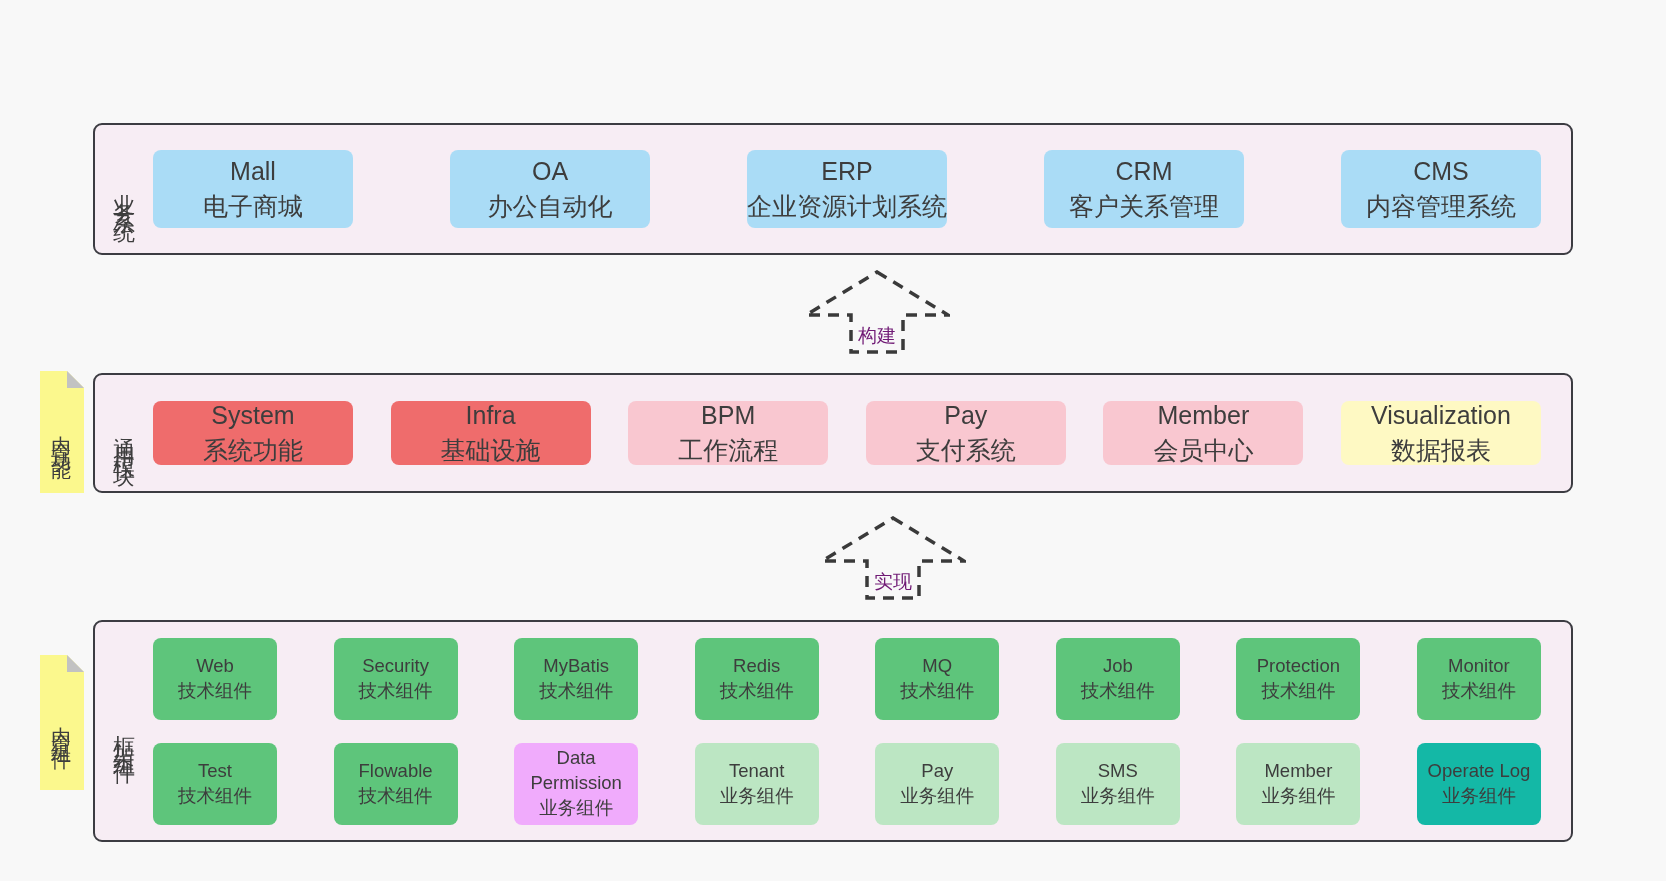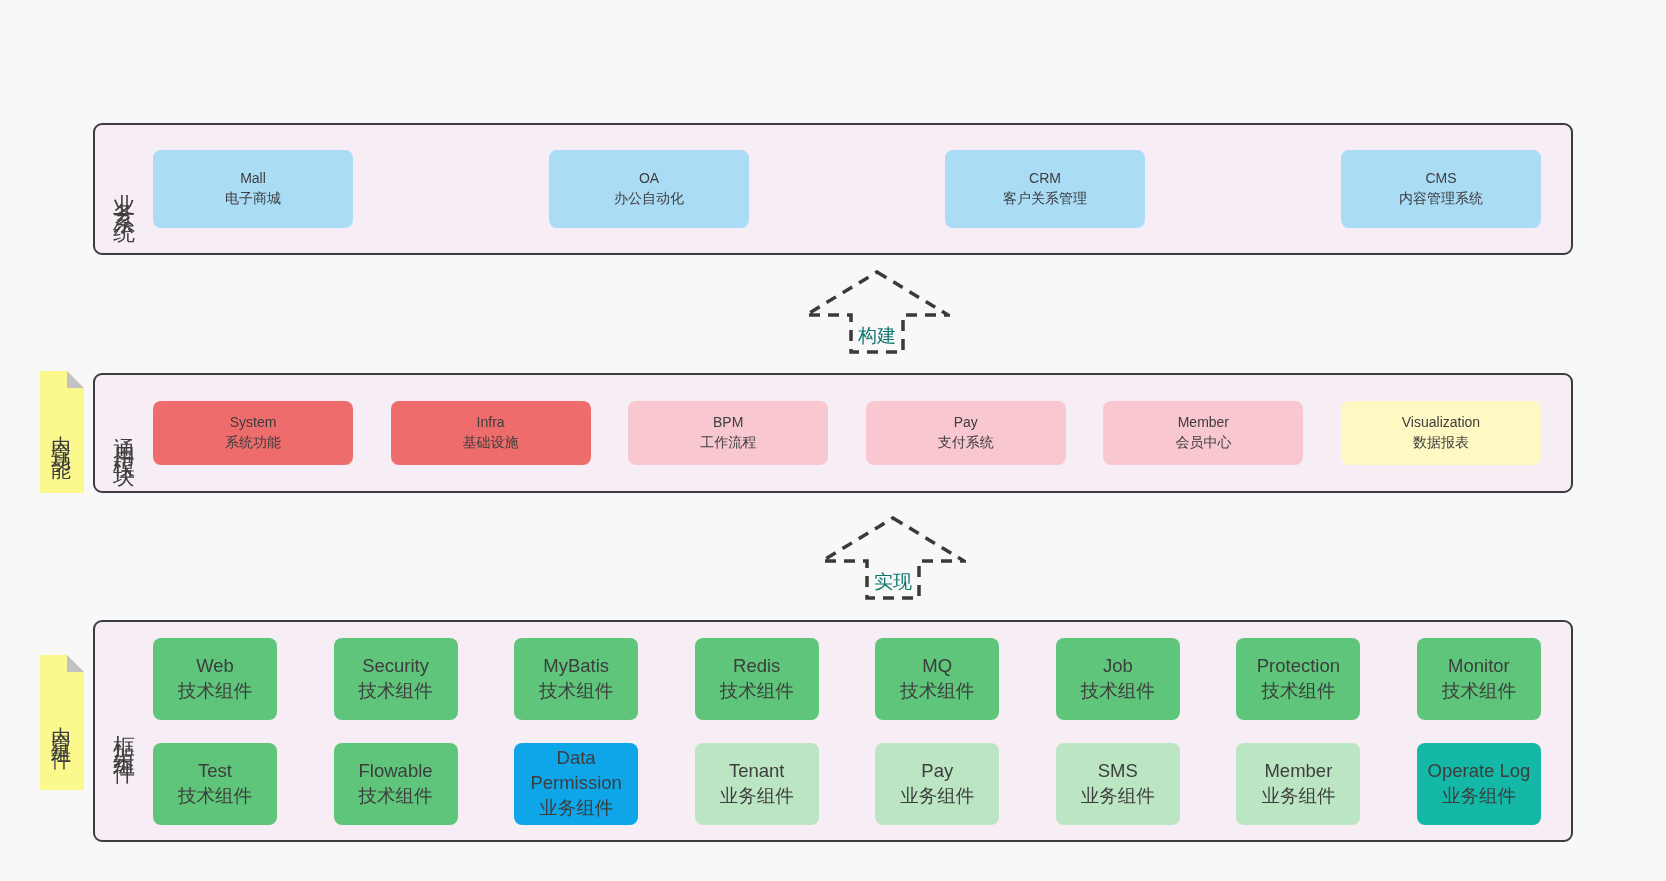--- a/index.html
+++ b/index.html
@@ -34,21 +34,21 @@
     flex:1;
     margin-right:30px;
     display:flex; flex-direction:column; justify-content:center;
     gap:23px;
   }
   .box-row { display:flex; justify-content:space-between; }
   .box {
     border-radius:8px;
     display:flex; flex-direction:column; align-items:center; justify-content:center;
     text-align:center;
-    font-size:14px; line-height:1.42;
+    font-size:25px; line-height:1.42;
     color:#3d3d3d;
   }
   .layer-business  .box { width:200px; height:78px; }
   .layer-modules   .box { width:200px; height:64px; }
   .layer-components .box { width:124px; height:82px; font-size:18.5px; line-height:1.35; }
   .box-title { white-space:pre-wrap; }
 
   .sticky {
     position:absolute;
     width:44px;
@@ -74,38 +74,42 @@
     fill:#f8f8f8;
     stroke:#3a3a3a;
     stroke-width:3.5;
     stroke-dasharray:11 8;
   }
   .arrow-label {
     position:absolute;
     left:50%; bottom:4px; transform:translateX(-50%);
     background:#f8f8f8;
     padding:1px 5px;
-    font-size:19px; color:#0f766e;
+    font-size:19px; color:#701a75;
     white-space:nowrap;
   }
 </style>
 </head>
 <body>
 
 <section class="layer layer-business">
   <div class="layer-label">业务系统</div>
   <div class="layer-content">
       <div class="box-row">
         <div class="box" style="background: rgb(170, 220, 246);">
           <div class="box-title">Mall</div>
           <div class="box-sub">电子商城</div>
         </div>
         <div class="box" style="background: rgb(170, 220, 246);">
           <div class="box-title">OA</div>
           <div class="box-sub">办公自动化</div>
+        </div>
+        <div class="box" style="background: rgb(170, 220, 246);">
+          <div class="box-title">ERP</div>
+          <div class="box-sub">企业资源计划系统</div>
         </div>
         <div class="box" style="background: rgb(170, 220, 246);">
           <div class="box-title">CRM</div>
           <div class="box-sub">客户关系管理</div>
         </div>
         <div class="box" style="background: rgb(170, 220, 246);">
           <div class="box-title">CMS</div>
           <div class="box-sub">内容管理系统</div>
         </div>
       </div>
@@ -211,21 +215,21 @@
       </div>
       <div class="box-row">
         <div class="box" style="background: rgb(94, 197, 123);">
           <div class="box-title">Test</div>
           <div class="box-sub">技术组件</div>
         </div>
         <div class="box" style="background: rgb(94, 197, 123);">
           <div class="box-title">Flowable</div>
           <div class="box-sub">技术组件</div>
         </div>
-        <div class="box" style="background: #0ea5e9;">
+        <div class="box" style="background: #f0abfc;">
           <div class="box-title">Data Permission</div>
           <div class="box-sub">业务组件</div>
         </div>
         <div class="box" style="background: rgb(188, 230, 195);">
           <div class="box-title">Tenant</div>
           <div class="box-sub">业务组件</div>
         </div>
         <div class="box" style="background: rgb(188, 230, 195);">
           <div class="box-title">Pay</div>
           <div class="box-sub">业务组件</div>

